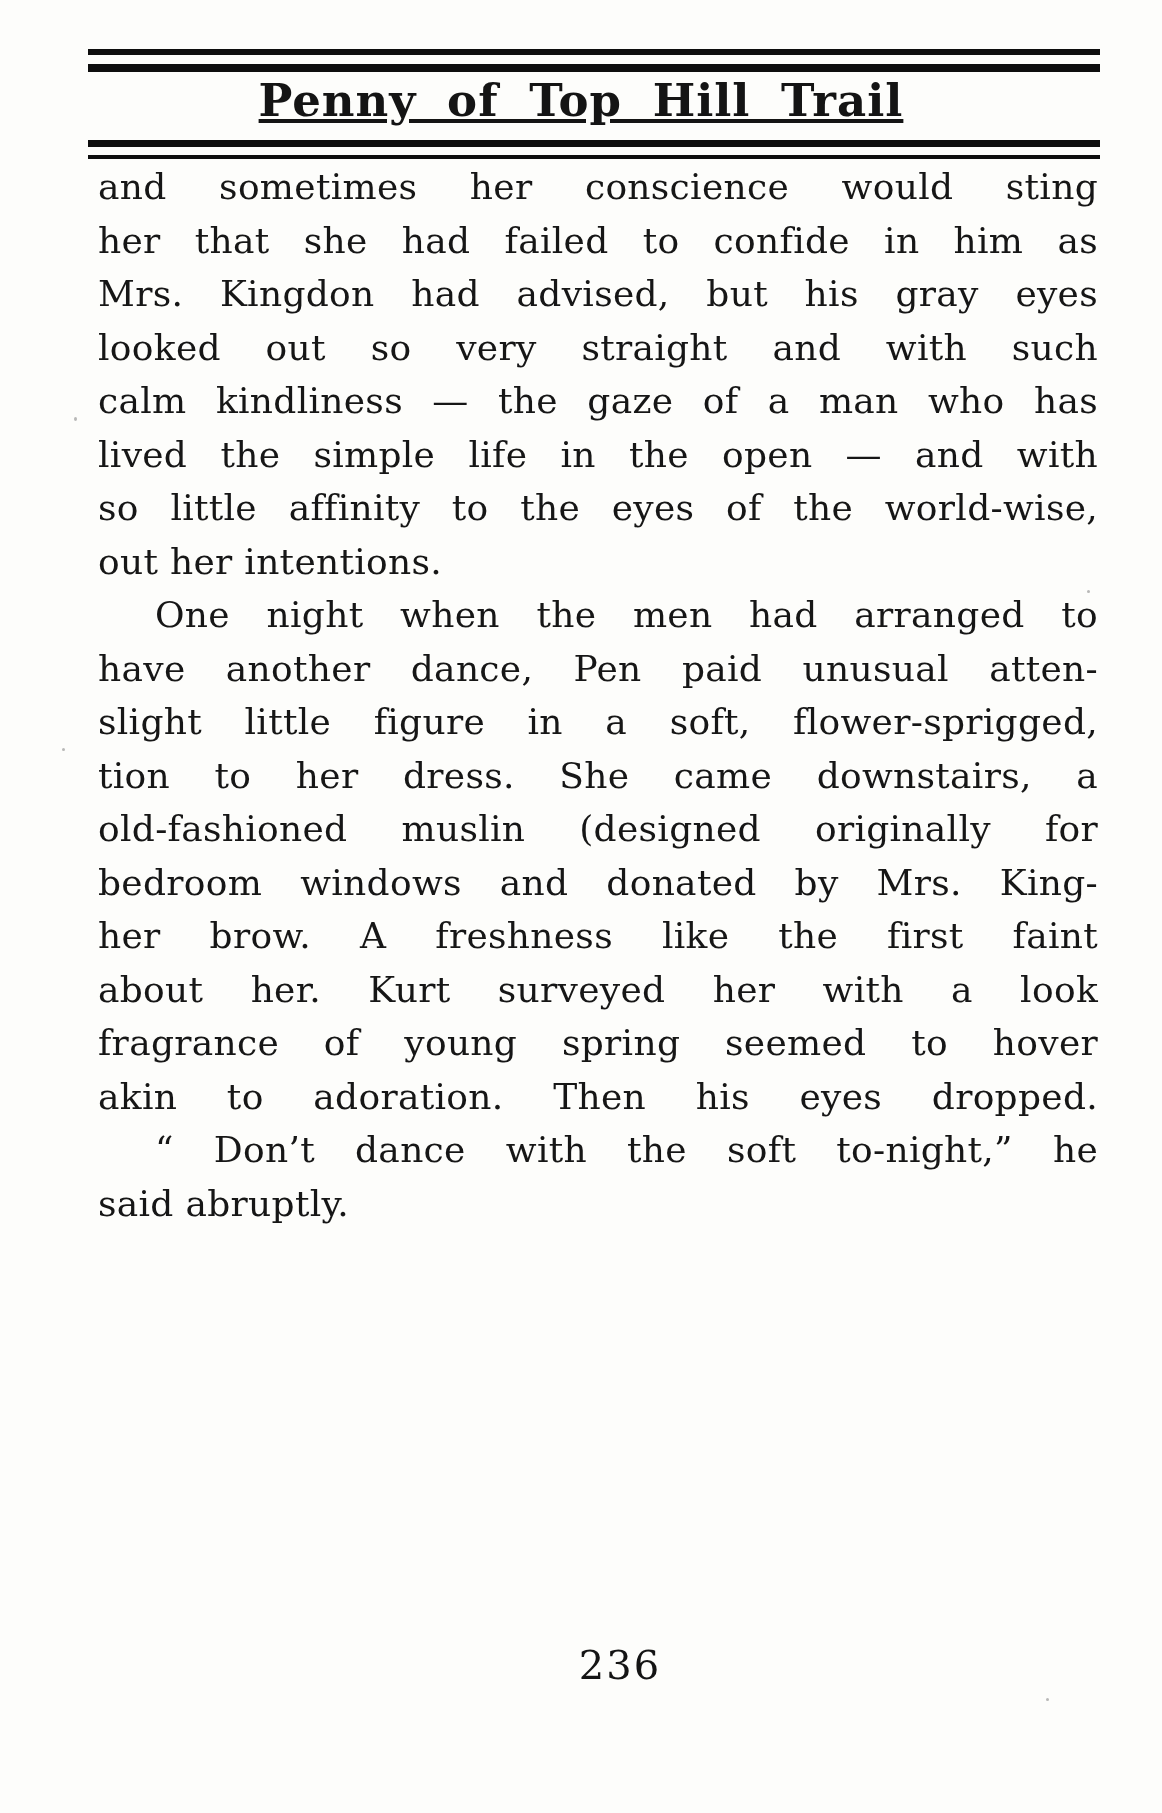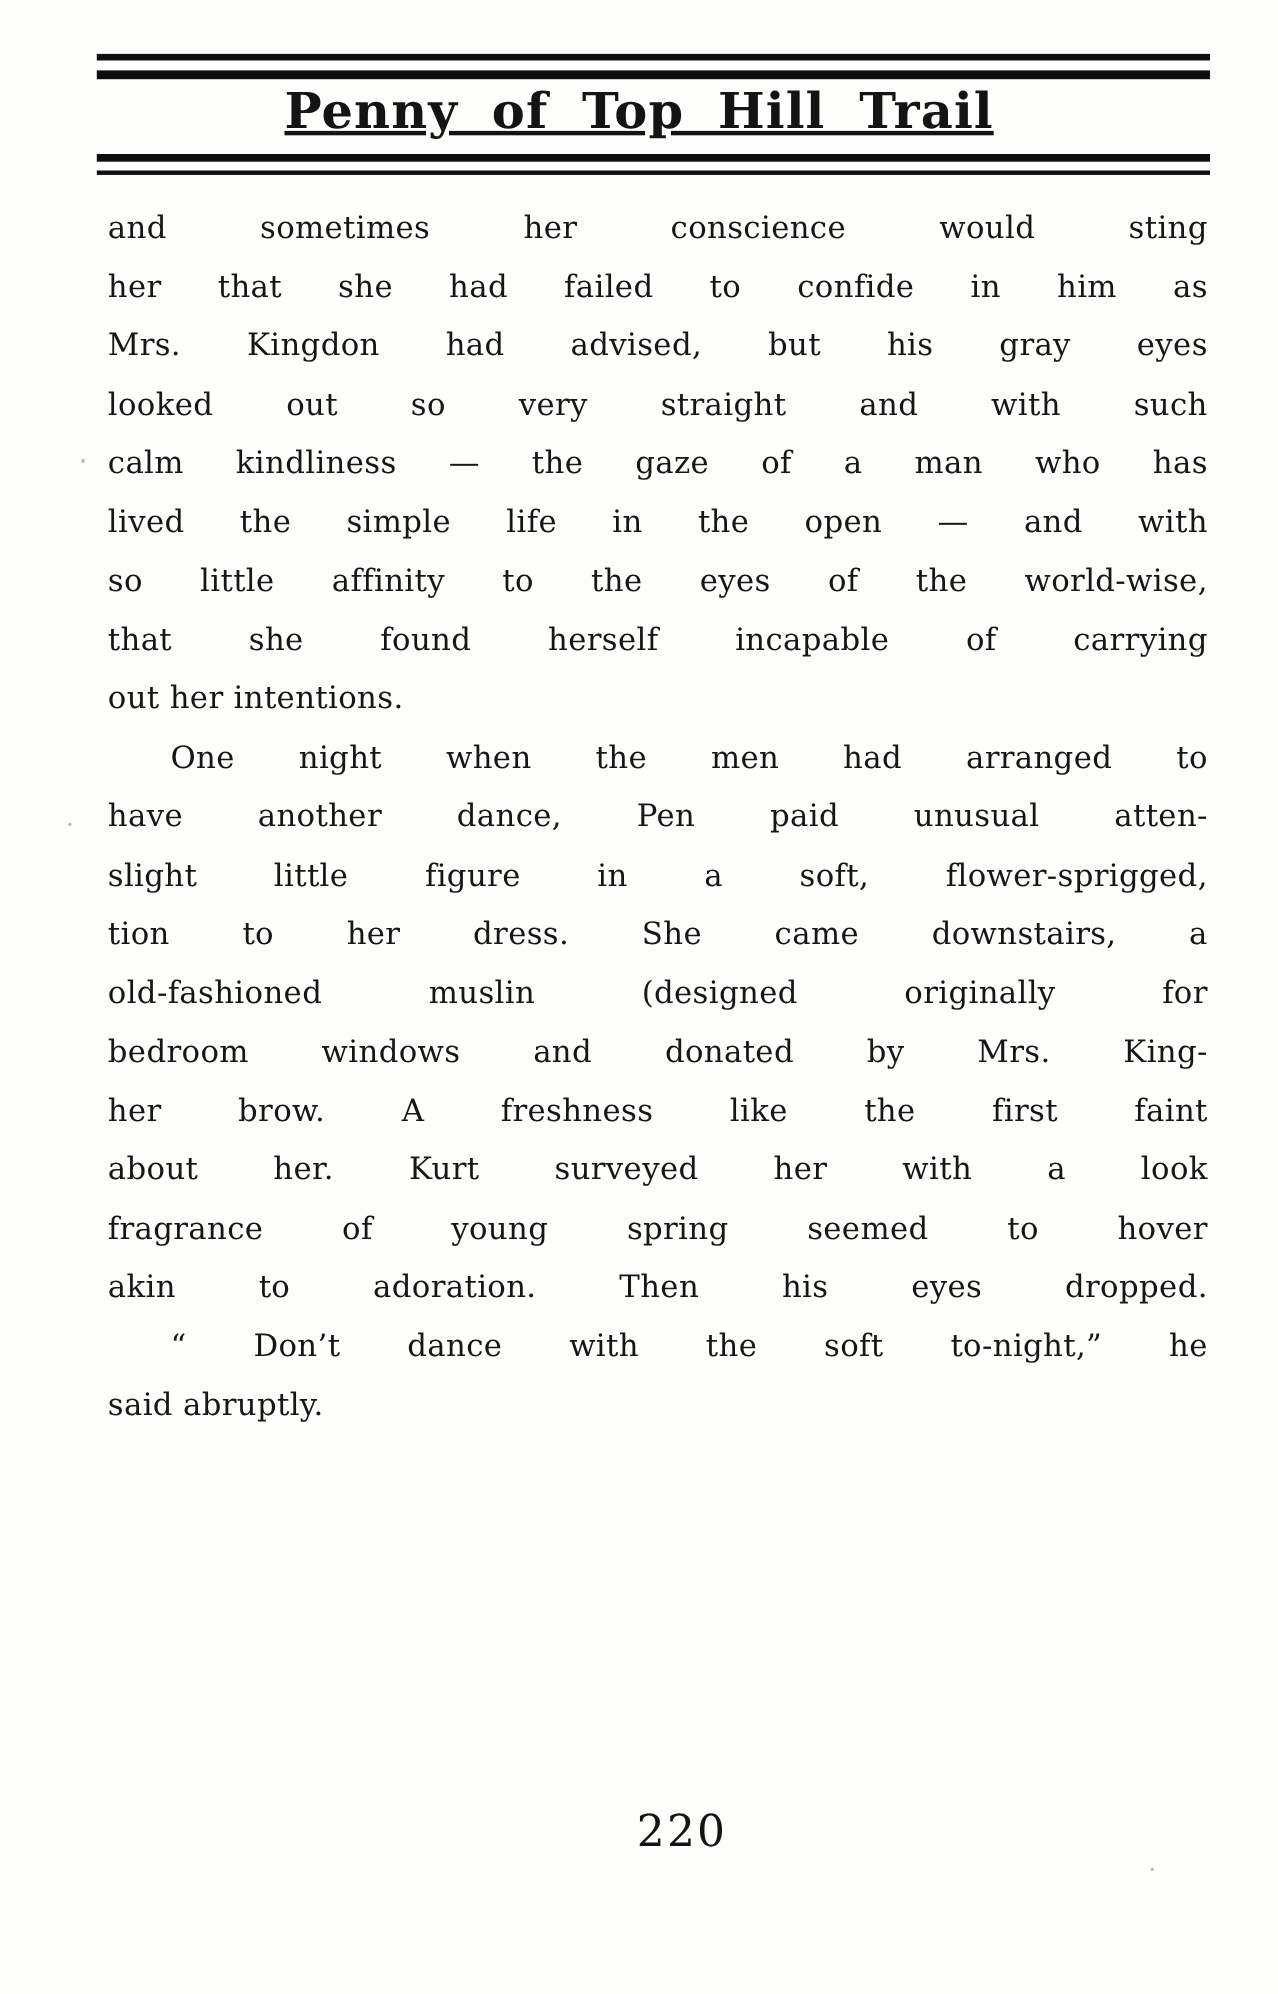--- a/index.html
+++ b/index.html
@@ -35,24 +35,24 @@
     text-align: center;
     font-size: 45px;
     font-weight: 700;
     letter-spacing: 1px;
     word-spacing: 14px;
     color: #141414;
     text-decoration: underline;
   }
   .body-text {
     position: absolute;
-    top: 180px;
+    top: 160px;
     left: 98px;
     width: 1000px;
-    font-size: 28px;
+    font-size: 36px;
     line-height: 53.5px;
     letter-spacing: 0.3px;
   }
   .line {
     height: 53.5px;
     text-align: justify;
     text-align-last: justify;
     white-space: nowrap;
   }
   .line.indent { padding-left: 57px; }
@@ -95,36 +95,35 @@
   <div class="rule rule-d"></div>
 
   <div class="body-text">
     <div class="line">and sometimes her conscience would sting</div>
     <div class="line">her that she had failed to confide in him as</div>
     <div class="line">Mrs. Kingdon had advised, but his gray eyes</div>
     <div class="line">looked out so very straight and with such</div>
     <div class="line">calm kindliness — the gaze of a man who has</div>
     <div class="line">lived the simple life in the open — and with</div>
     <div class="line">so little affinity to the eyes of the world-wise,</div>
-    <div class="line">that she found herself incapable of carrying</div>
     <div class="line para-end">out her intentions.</div>
     <div class="line indent">One night when the men had arranged to</div>
     <div class="line">have another dance, Pen paid unusual atten-</div>
     <div class="line">slight little figure in a soft, flower-sprigged,</div>
     <div class="line">tion to her dress.  She came downstairs, a</div>
     <div class="line">old-fashioned muslin (designed originally for</div>
     <div class="line">bedroom windows and donated by Mrs. King-</div>
     <div class="line">her brow.  A freshness like the first faint</div>
     <div class="line">about her.  Kurt surveyed her with a look</div>
     <div class="line">fragrance of young spring seemed to hover</div>
     <div class="line">akin to adoration.  Then his eyes dropped.</div>
     <div class="line indent">“ Don’t dance with the soft to-night,” he</div>
     <div class="line para-end">said abruptly.</div>
   </div>
 
-  <div class="page-number">220</div>
+  <div class="page-number">236</div>
 
   <div class="speck speck-1"></div>
   <div class="speck speck-2"></div>
   <div class="speck speck-3"></div>
   <div class="speck speck-4"></div>
 
 </div>
 
 </body></html>

